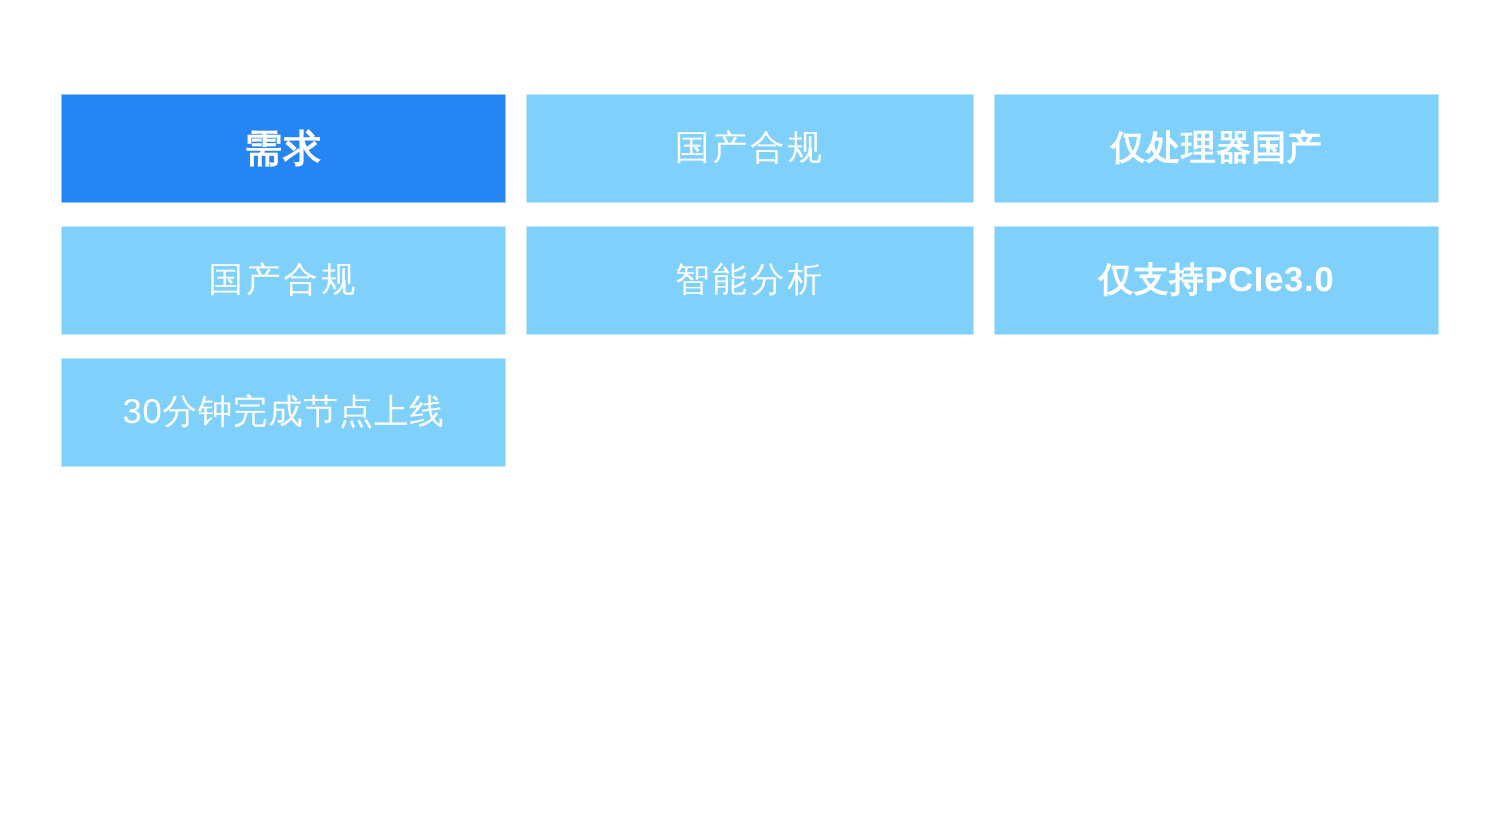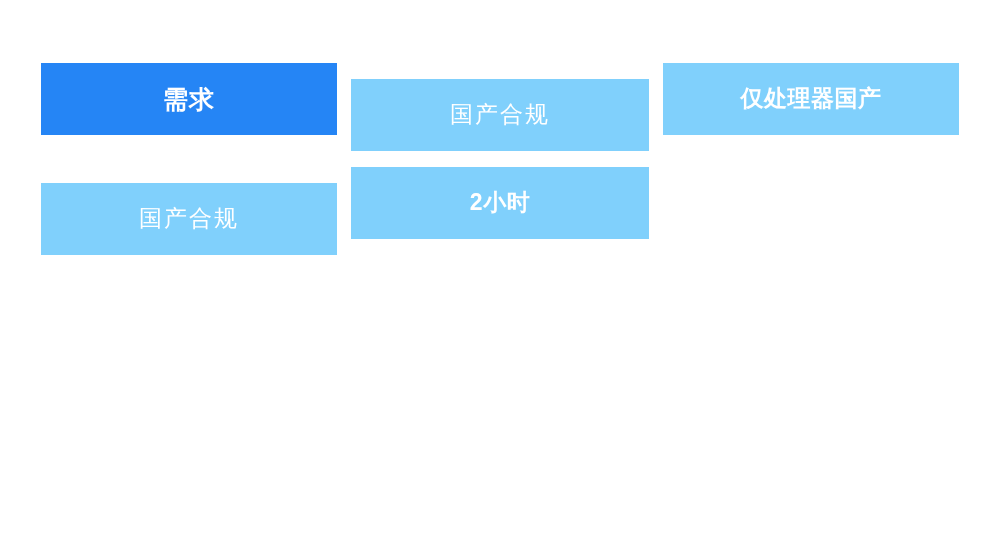--- a/index.html
+++ b/index.html
@@ -47,21 +47,20 @@
 
   .cell.body {
     background: #80d0fc;
   }
 
   
   .cell.col-req {
     font-size: 23px;
     font-weight: normal;
     letter-spacing: 2px;
-    margin-top: 16px;
   }
 
   
   .cell.col-solution {
     font-size: 23px;
     font-weight: normal;
     letter-spacing: 0.5px;
   }
 
   
@@ -84,18 +83,24 @@
     <span>国产合规</span>
   </div>
   <div class="cell body col-industry">
     <span>仅处理器国产</span>
   </div>
 
   <div class="cell body col-req">
     <span>国产合规</span>
   </div>
 
+  <div class="cell body col-req">
+    <span>智能分析</span>
+  </div>
+  <div class="cell body col-industry">
+    <span>仅支持PCIe3.0</span>
+  </div>
 
-  <div class="cell body col-industry">
-    <span>2小时</span>
+  <div class="cell body col-solution">
+    <span>30分钟完成节点上线</span>
   </div>
 
 </div>
 
 </body></html>

